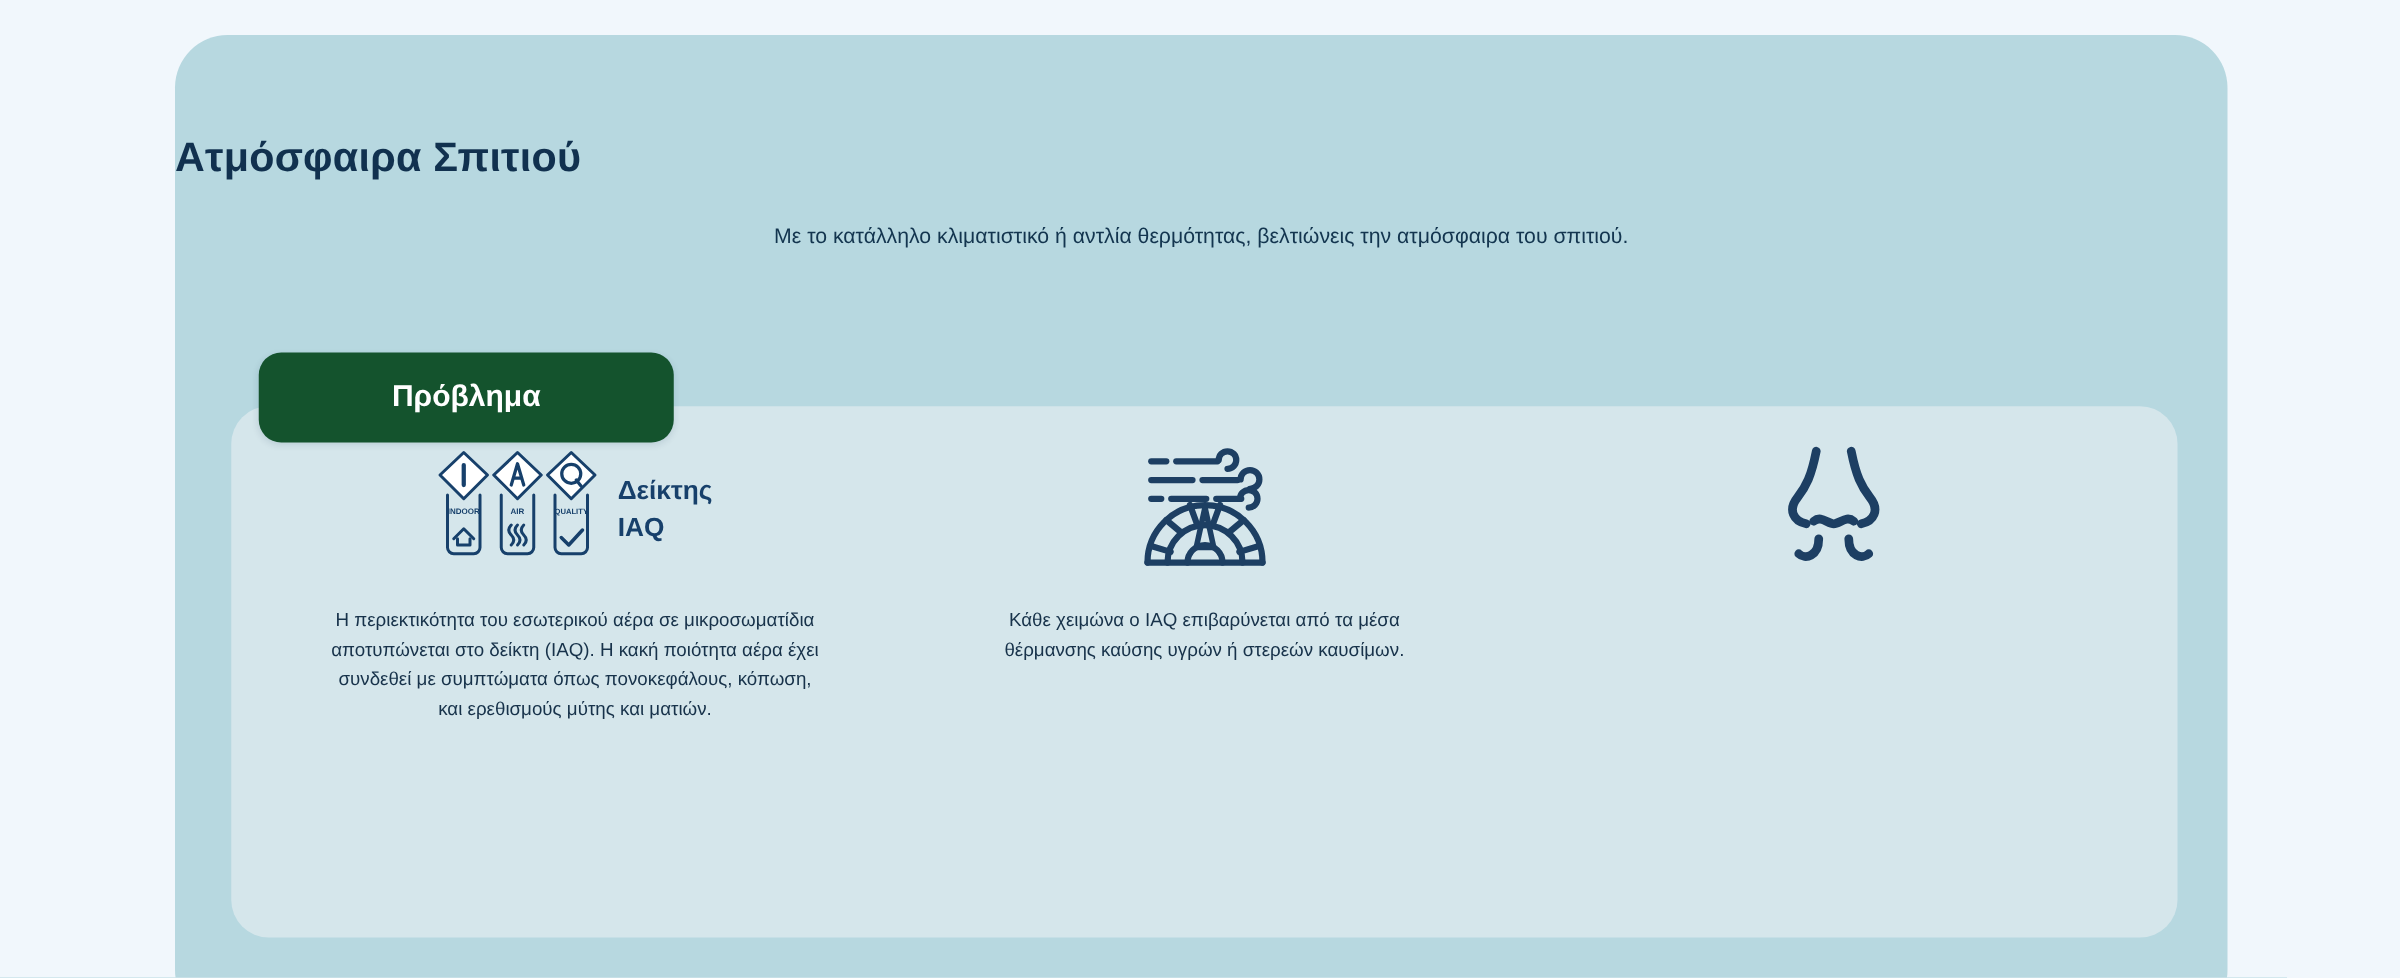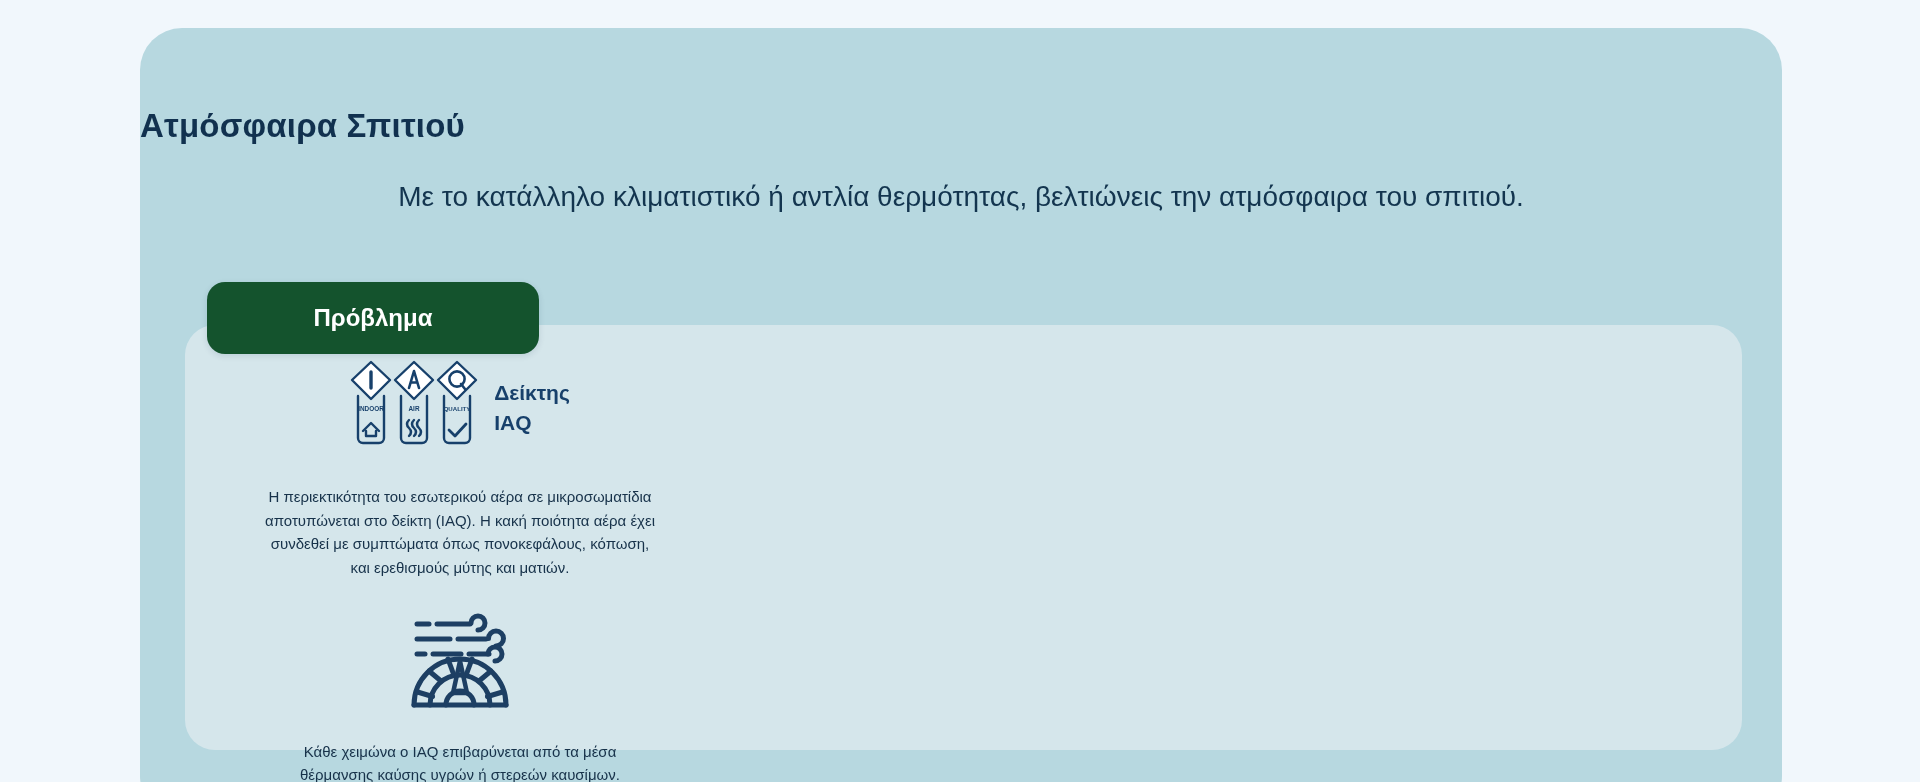--- a/index.html
+++ b/index.html
@@ -45,21 +45,21 @@
     letter-spacing: 0.2px;
     color: #11314f;
     line-height: 1.2;
   }
   .section-subtitle {
     position: absolute;
     left: 60px;
     top: 150px;
     width: 1522px;
     text-align: center;
-    font-size: 28px;
+    font-size: 17px;
     font-weight: 400;
     color: #13354f;
     line-height: 1.35;
   }
 
   
   .tab-problem {
     position: absolute;
     left: 67px;                
     top: 254px;
@@ -92,21 +92,20 @@
   }
 
   
   .cols {
     position: absolute;
     left: 0;
     top: 0;
     width: 1557px;
     height: 425px;
     display: flex;
-    flex-direction: column;
     align-items: flex-start;
     justify-content: space-between;
     box-sizing: border-box;
     padding: 0 40px;
   }
   .col {
     width: 470px;
     display: flex;
     flex-direction: column;
     align-items: center;

